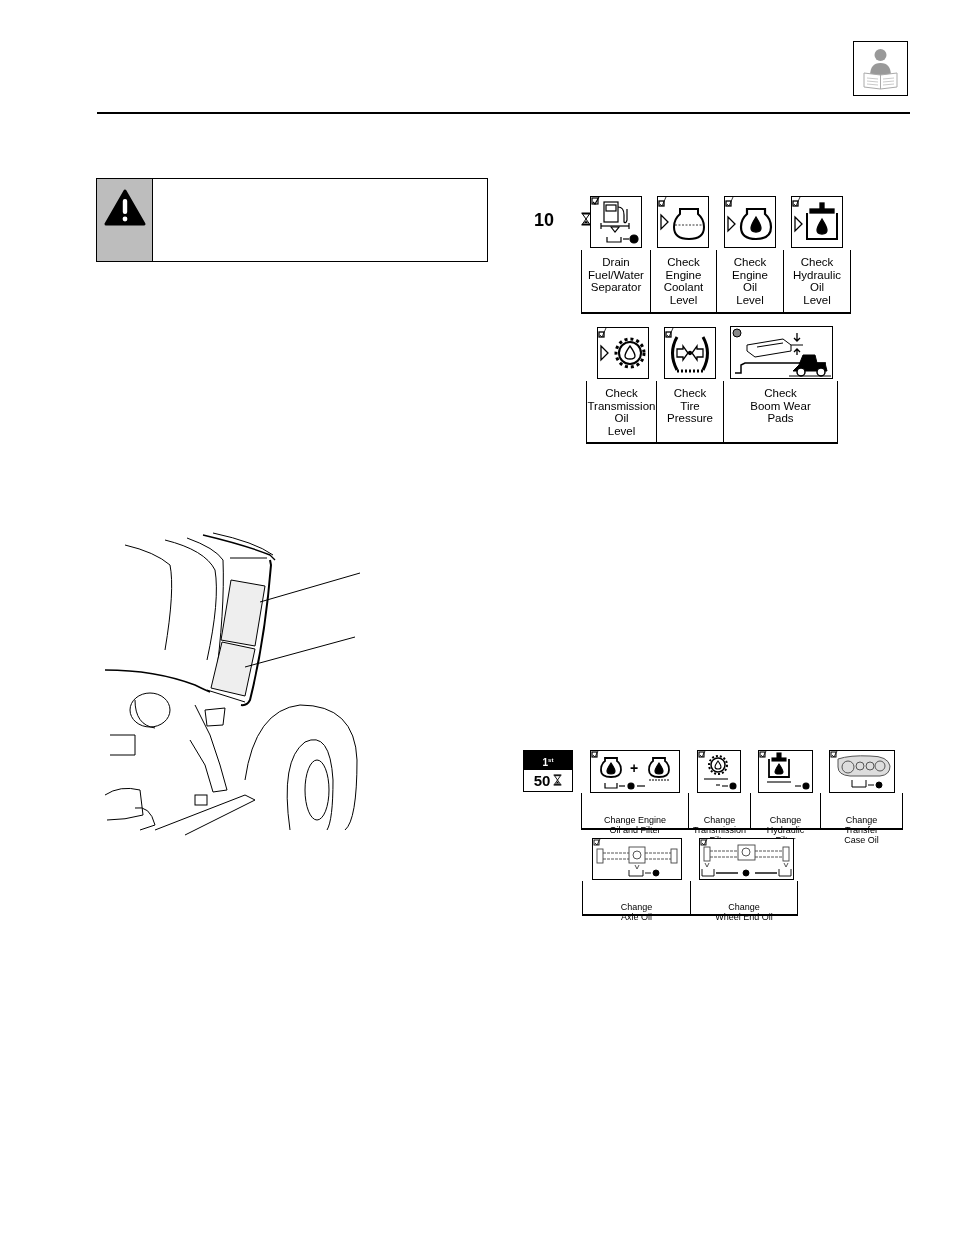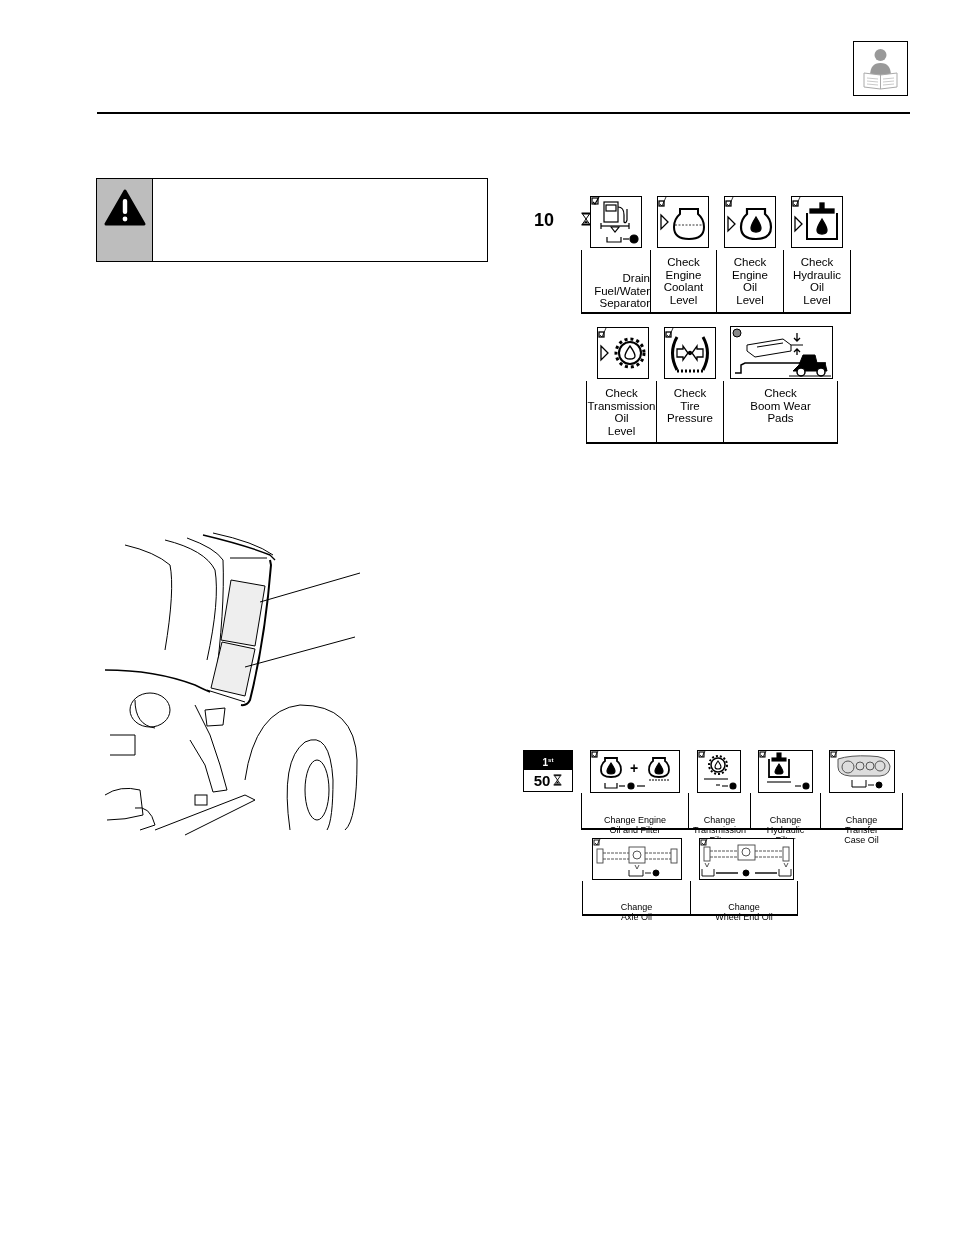--- a/index.html
+++ b/index.html
@@ -154,21 +154,21 @@
     <path d="M30 22 Q35 30 35 33 Q35 37 30 37 Q25 37 25 33 Q25 30 30 22 Z" fill="#000"></path>
   </svg>
 </div>
 
 <div class="vline" style="left:581px;top:250px;height:63px;"></div>
 <div class="vline" style="left:650px;top:250px;height:63px;"></div>
 <div class="vline" style="left:716px;top:250px;height:63px;"></div>
 <div class="vline" style="left:783px;top:250px;height:63px;"></div>
 <div class="vline" style="left:850px;top:250px;height:63px;"></div>
 <div class="hline" style="left:581px;top:312px;width:270px;"></div>
-<div class="task-label" style="left:582px;top:272px;width:68px;text-align:right;">Drain
+<div class="task-label" style="left:582px;top:256px;width:68px;">Drain
 Fuel/Water
 Separator</div>
 <div class="task-label" style="left:651px;top:256px;width:65px;">Check
 Engine
 Coolant
 Level</div>
 <div class="task-label" style="left:717px;top:256px;width:66px;">Check
 Engine
 Oil
 Level</div>

